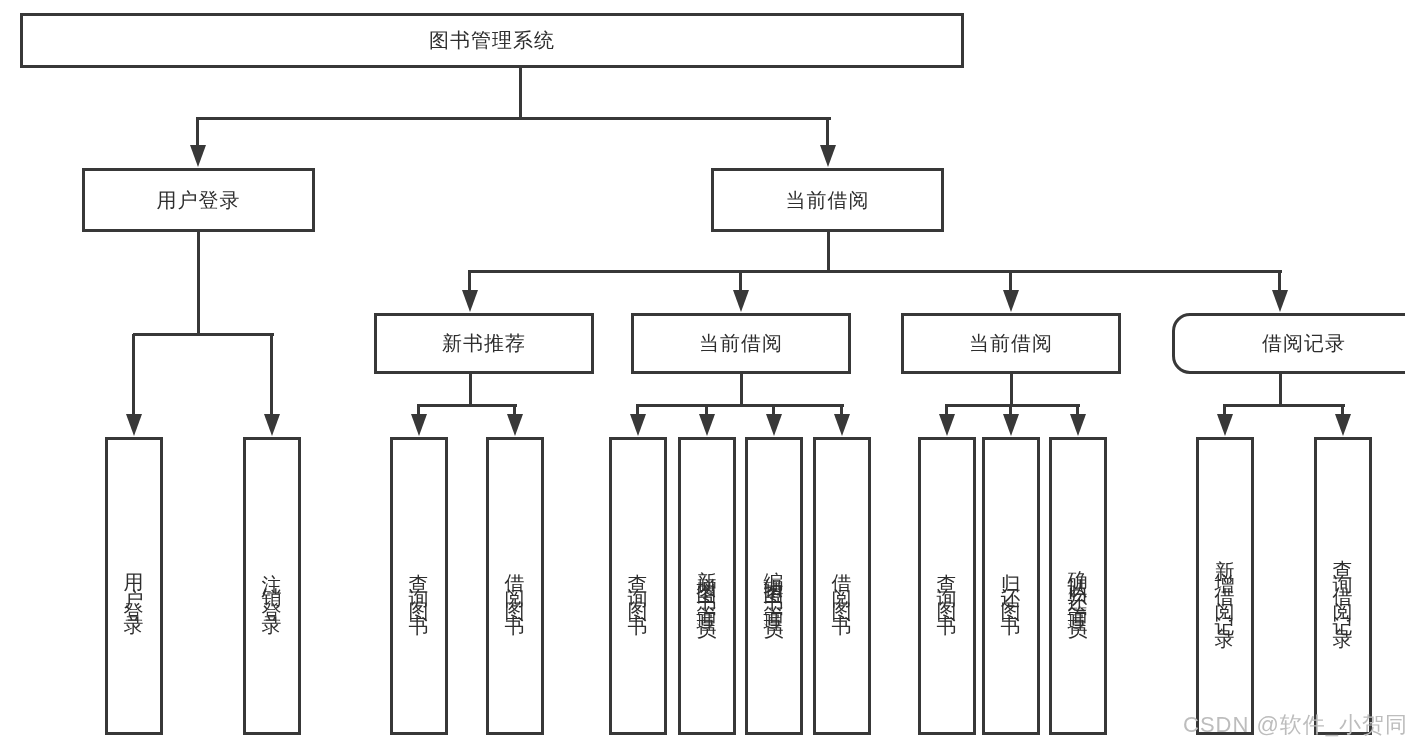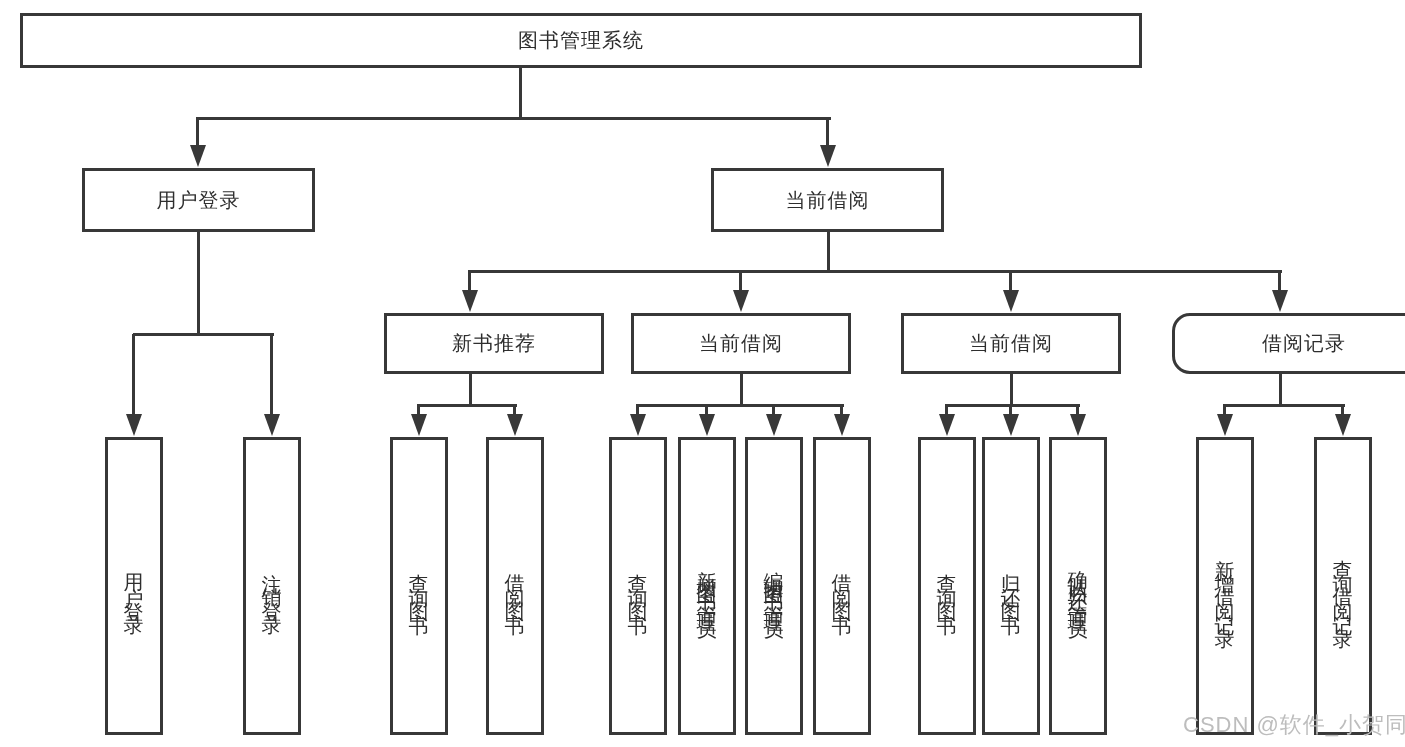--- a/index.html
+++ b/index.html
@@ -20,24 +20,24 @@
   .box{
     position:absolute;
     background:#fff;
     border:3px solid var(--line);
     box-sizing:border-box;
     display:flex;align-items:center;justify-content:center;
     color:var(--text);
     font-size:20px;
     letter-spacing:1px;
   }
-  #b-root{left:20px;top:13px;width:1122px;height:55px;align-items:center;}
+  #b-root{left:20px;top:13px;width:944px;height:55px;align-items:center;}
   #b-l2-0{left:82px;top:168px;width:233px;height:64px;}
   #b-l2-1{left:711px;top:168px;width:233px;height:64px;}
-  #b-l3-0{left:384px;top:313px;width:220px;height:61px;}
+  #b-l3-0{left:374px;top:313px;width:220px;height:61px;}
   #b-l3-1{left:631px;top:313px;width:220px;height:61px;}
   #b-l3-2{left:901px;top:313px;width:220px;height:61px;}
   #b-l3-3{left:1172px;top:313px;width:264px;height:61px;border-radius:18px;}
   
   .leaf{top:437px;width:58px;height:298px;}
   .leaf .vtext{
     writing-mode:vertical-rl;
     text-orientation:mixed;
     letter-spacing:14px;
     font-size:20px;

